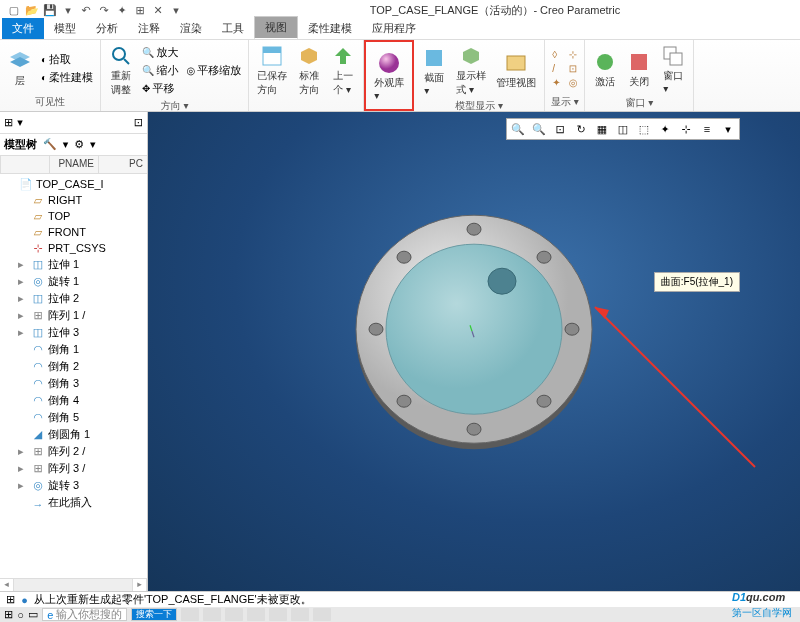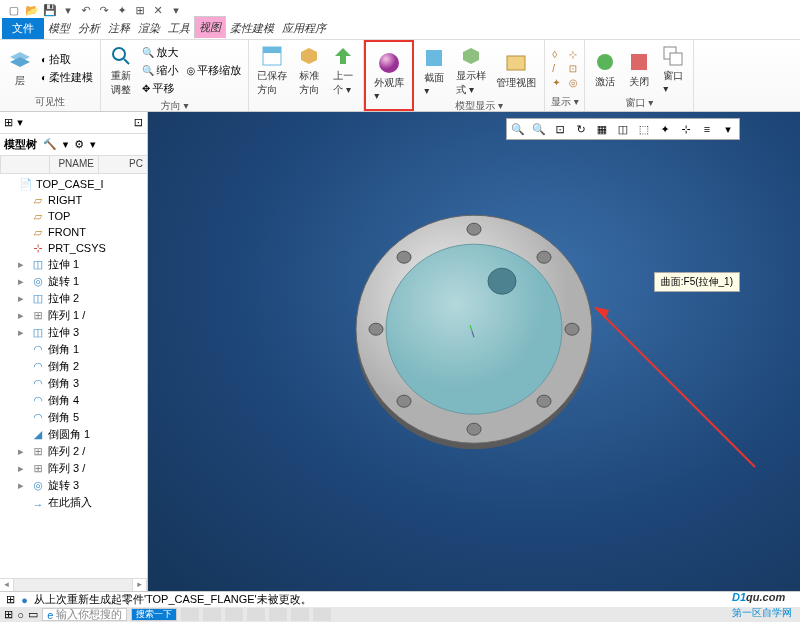--- a/index.html
+++ b/index.html
@@ -3,22 +3,22 @@
 <meta charset="utf-8">
 <style>
 * { margin:0; padding:0; box-sizing:border-box; font-family:"Microsoft YaHei",Arial,sans-serif; font-size:11px; }
 body { width:800px; height:622px; background:#f0f0f0; position:relative; overflow:hidden; }
 .titlebar { height:20px; background:#fff; display:flex; align-items:center; }
 .qat { display:flex; gap:2px; padding:0 6px; }
 .qat-btn { width:16px; height:16px; display:flex; align-items:center; justify-content:center; color:#555; cursor:pointer; }
 .winttl { flex:1; text-align:center; color:#333; font-size:11px; }
 .menubar { height:20px; background:#fff; border-bottom:1px solid #ddd; display:flex; align-items:end; }
 .filemenu { background:#0a7dd6; color:#fff; padding:3px 10px; margin-left:2px; }
-.tab { padding:3px 4px; color:#333; cursor:pointer;font-style:italic; }
-.tab.active { border:1px solid #ccc; border-bottom:1px solid #fff; background:#f9a8d4;text-align:right; }
+.tab { padding:3px 10px; color:#333; cursor:pointer; }
+.tab.active { border:1px solid #ccc; border-bottom:1px solid #fff; background:#a3a3a3;text-align:right; }
 .ribbon { height:72px; background:linear-gradient(#fff,#f8f8f8); border-bottom:1px solid #ccc; display:flex; }
 .rgrp { border-right:1px solid #e0e0e0; padding:2px 4px; display:flex; flex-direction:column; position:relative; }
 .rgrp-body { display:flex; gap:2px; flex:1; align-items:center; }
 .rgrp-lbl { font-size:10px; text-align:center; color:#555; height:14px; }
 .rbtn-lg { display:flex; flex-direction:column; align-items:center; gap:1px; padding:2px 4px; cursor:pointer; min-width:32px; }
 .rbtn-lg .ico { width:24px; height:24px; }
 .rbtn-lg .lbl { font-size:10px; color:#333; white-space:nowrap; }
 .rbtn-sm { display:flex; align-items:center; gap:2px; padding:1px 3px; cursor:pointer; font-size:10px; }
 .rcol { display:flex; flex-direction:column; gap:1px; }
 .highlight { border:2px solid #e8362c; }
@@ -59,20 +59,21 @@
     <div class="qat-btn">📂</div>
     <div class="qat-btn">💾</div>
     <div class="qat-btn">▾</div>
     <div class="qat-btn">↶</div>
     <div class="qat-btn">↷</div>
     <div class="qat-btn">✦</div>
     <div class="qat-btn">⊞</div>
     <div class="qat-btn">✕</div>
     <div class="qat-btn">▾</div>
   </div>
+  <div class="winttl">TOP_CASE_FLANGE（活动的）- Creo Parametric</div>
 </div>
 
 <div class="menubar">
   <div class="filemenu">文件</div>
   <div class="tab">模型</div>
   <div class="tab">分析</div>
   <div class="tab">注释</div>
   <div class="tab">渲染</div>
   <div class="tab">工具</div>
   <div class="tab active">视图</div>

